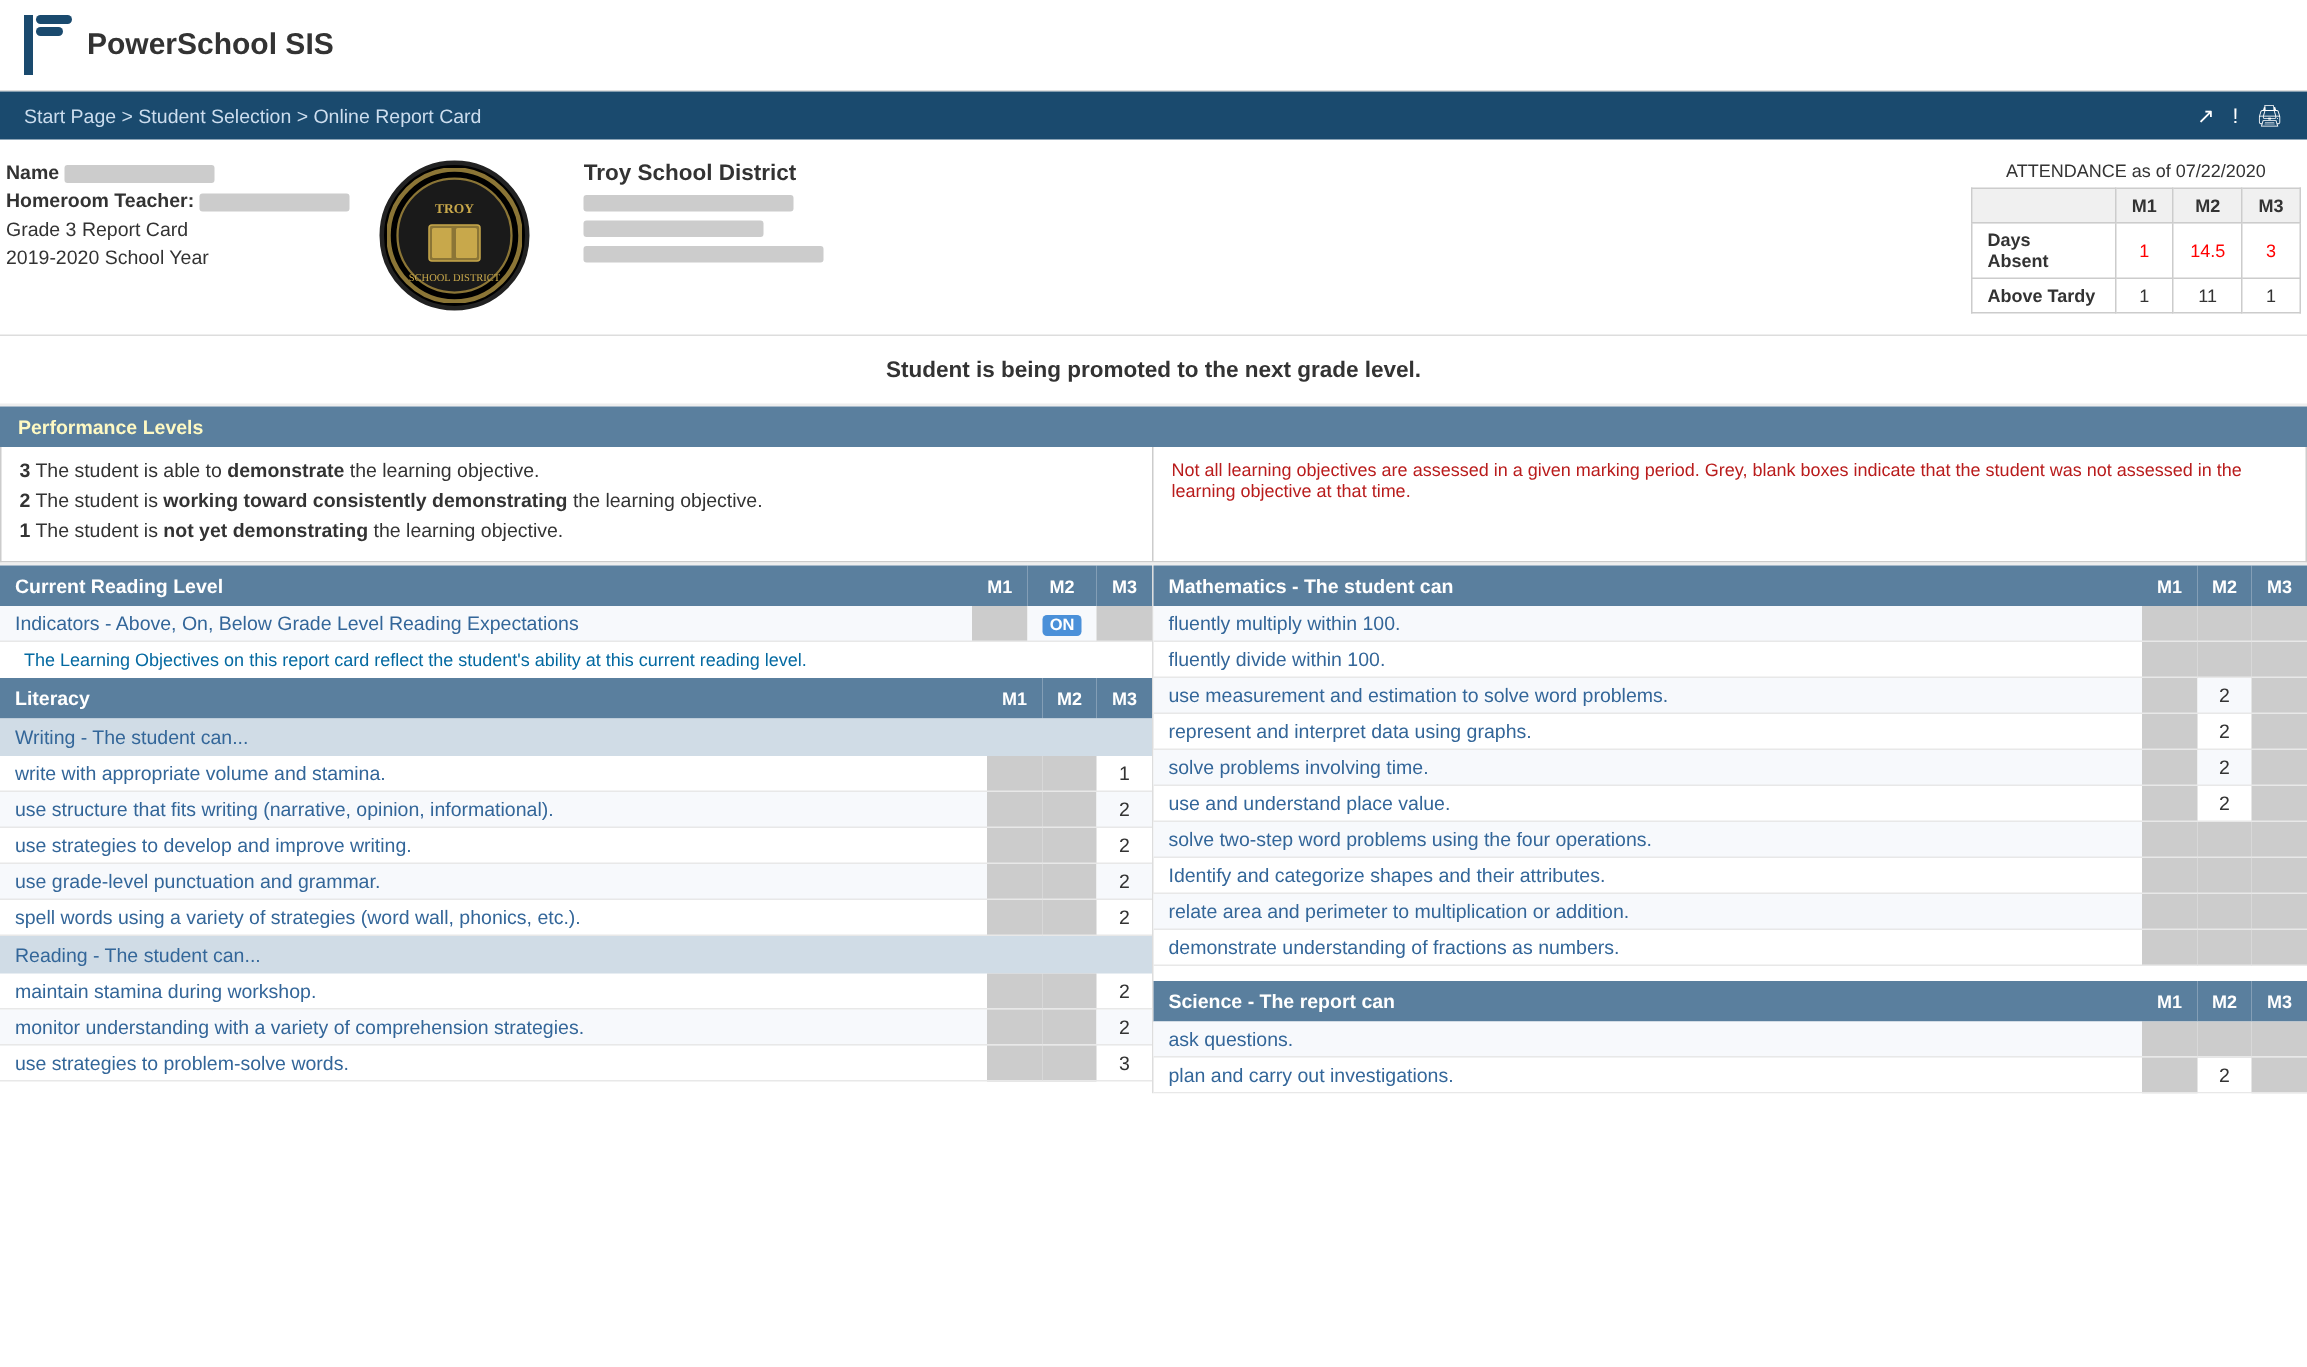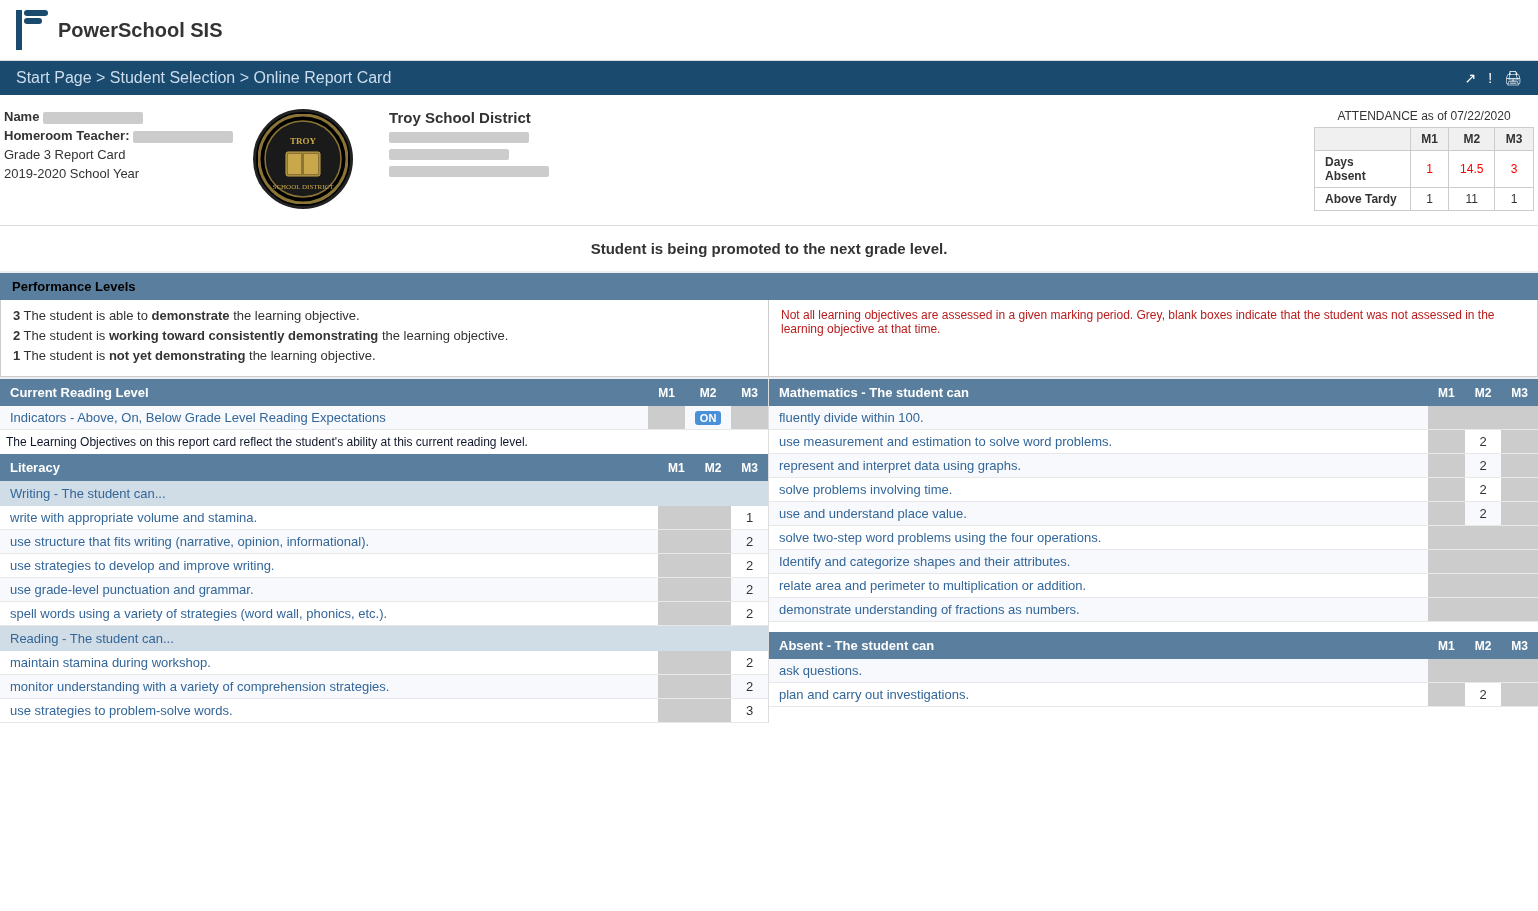--- a/index.html
+++ b/index.html
@@ -14,21 +14,21 @@
       display: flex; align-items: center; justify-content: center;
     }
     #logo-icon svg { width: 32px; height: 40px; }
     #app-title { font-size: 20px; font-weight: bold; color: #333; }
 
     
     #nav-bar {
       background: #1a4a6e; color: #fff; padding: 8px 16px;
       display: flex; align-items: center; justify-content: space-between;
     }
-    #breadcrumb { font-size: 16px; color: #cde; }
+    #breadcrumb { font-size: 13px; color: #cde; }
     #nav-actions { display: flex; gap: 12px; align-items: center; }
     .nav-action-btn { color: #fff; cursor: pointer; font-size: 14px; }
 
     
     #student-info-section {
       padding: 14px 4px; display: flex; align-items: flex-start; gap: 20px;
       border-bottom: 1px solid #ddd;
     }
     #student-details { min-width: 220px; }
     #student-details .info-row { margin-bottom: 4px; font-size: 13px; }
@@ -61,21 +61,21 @@
 
     
     #promotion-banner {
       text-align: center; font-size: 15px; font-weight: bold;
       padding: 14px 0; border-bottom: 2px solid #eee;
     }
 
     
     #performance-section { margin: 0; }
     #performance-header {
-      background: #5a7f9e; color: #000000; padding: 6px 12px;
+      background: #5a7f9e; color: #fef9c3; padding: 6px 12px;
       font-size: 13px; font-weight: bold;
     }
     #performance-body {
       display: grid; grid-template-columns: 1fr 1fr;
       border: 1px solid #ccc; border-top: none;
     }
     #performance-left { padding: 8px 12px; border-right: 1px solid #ccc; }
     #performance-right { padding: 8px 12px; font-size: 12px; color: #b91c1c; }
     .perf-row { margin-bottom: 5px; font-size: 13px; }
     .perf-row strong { color: #333; }
@@ -104,21 +104,21 @@
     .data-row:nth-child(even) td { background: #f7f9fc; }
     .data-row td.item-text { color: #336699; font-size: 13px; }
     .data-row td.mark-cell { text-align: center; font-size: 13px; width: 36px; }
     .on-badge {
       background: #4a90d9; color: #fff; padding: 1px 5px;
       border-radius: 3px; font-size: 11px; font-weight: bold;
     }
     .grey-cell { background: #ccc !important; }
 
     
-    .reading-note-row td { font-size: 12px; color: #0f172a; padding: 5px 6px; }
+    .reading-note-row td { font-size: 12px; color: #0369a1; padding: 5px 16px; }
   </style>
 </head>
 <body>
 
 <div id="top-header">
   <div id="logo-icon">
     <svg viewBox="0 0 32 40" fill="none" xmlns="http://www.w3.org/2000/svg">
       <rect x="0" y="0" width="6" height="40" fill="#1a4a6e"></rect>
       <rect x="8" y="0" width="24" height="6" rx="3" fill="#1a4a6e"></rect>
       <rect x="8" y="8" width="18" height="6" rx="3" fill="#1a4a6e"></rect>
@@ -329,20 +329,26 @@
 
     <table class="section-table">
       <tbody>
         <tr class="section-header-row">
           <td>Mathematics - The student can</td>
           <td class="mark-col">M1</td>
           <td class="mark-col">M2</td>
           <td class="mark-col">M3</td>
         </tr>
         <tr class="data-row">
+          <td class="item-text">fluently multiply within 100.</td>
+          <td class="mark-cell grey-cell"></td>
+          <td class="mark-cell grey-cell"></td>
+          <td class="mark-cell grey-cell"></td>
+        </tr>
+        <tr class="data-row">
           <td class="item-text">fluently divide within 100.</td>
           <td class="mark-cell grey-cell"></td>
           <td class="mark-cell grey-cell"></td>
           <td class="mark-cell grey-cell"></td>
         </tr>
         <tr class="data-row">
           <td class="item-text">use measurement and estimation to solve word problems.</td>
           <td class="mark-cell grey-cell"></td>
           <td class="mark-cell">2</td>
           <td class="mark-cell grey-cell"></td>
@@ -388,21 +394,21 @@
           <td class="mark-cell grey-cell"></td>
           <td class="mark-cell grey-cell"></td>
           <td class="mark-cell grey-cell"></td>
         </tr>
       </tbody>
     </table>
 
     <table class="section-table" style="margin-top:10px;">
       <tbody>
         <tr class="section-header-row">
-          <td>Absent - The student can</td>
+          <td>Science - The report can</td>
           <td class="mark-col">M1</td>
           <td class="mark-col">M2</td>
           <td class="mark-col">M3</td>
         </tr>
         <tr class="data-row">
           <td class="item-text">ask questions.</td>
           <td class="mark-cell grey-cell"></td>
           <td class="mark-cell grey-cell"></td>
           <td class="mark-cell grey-cell"></td>
         </tr>

